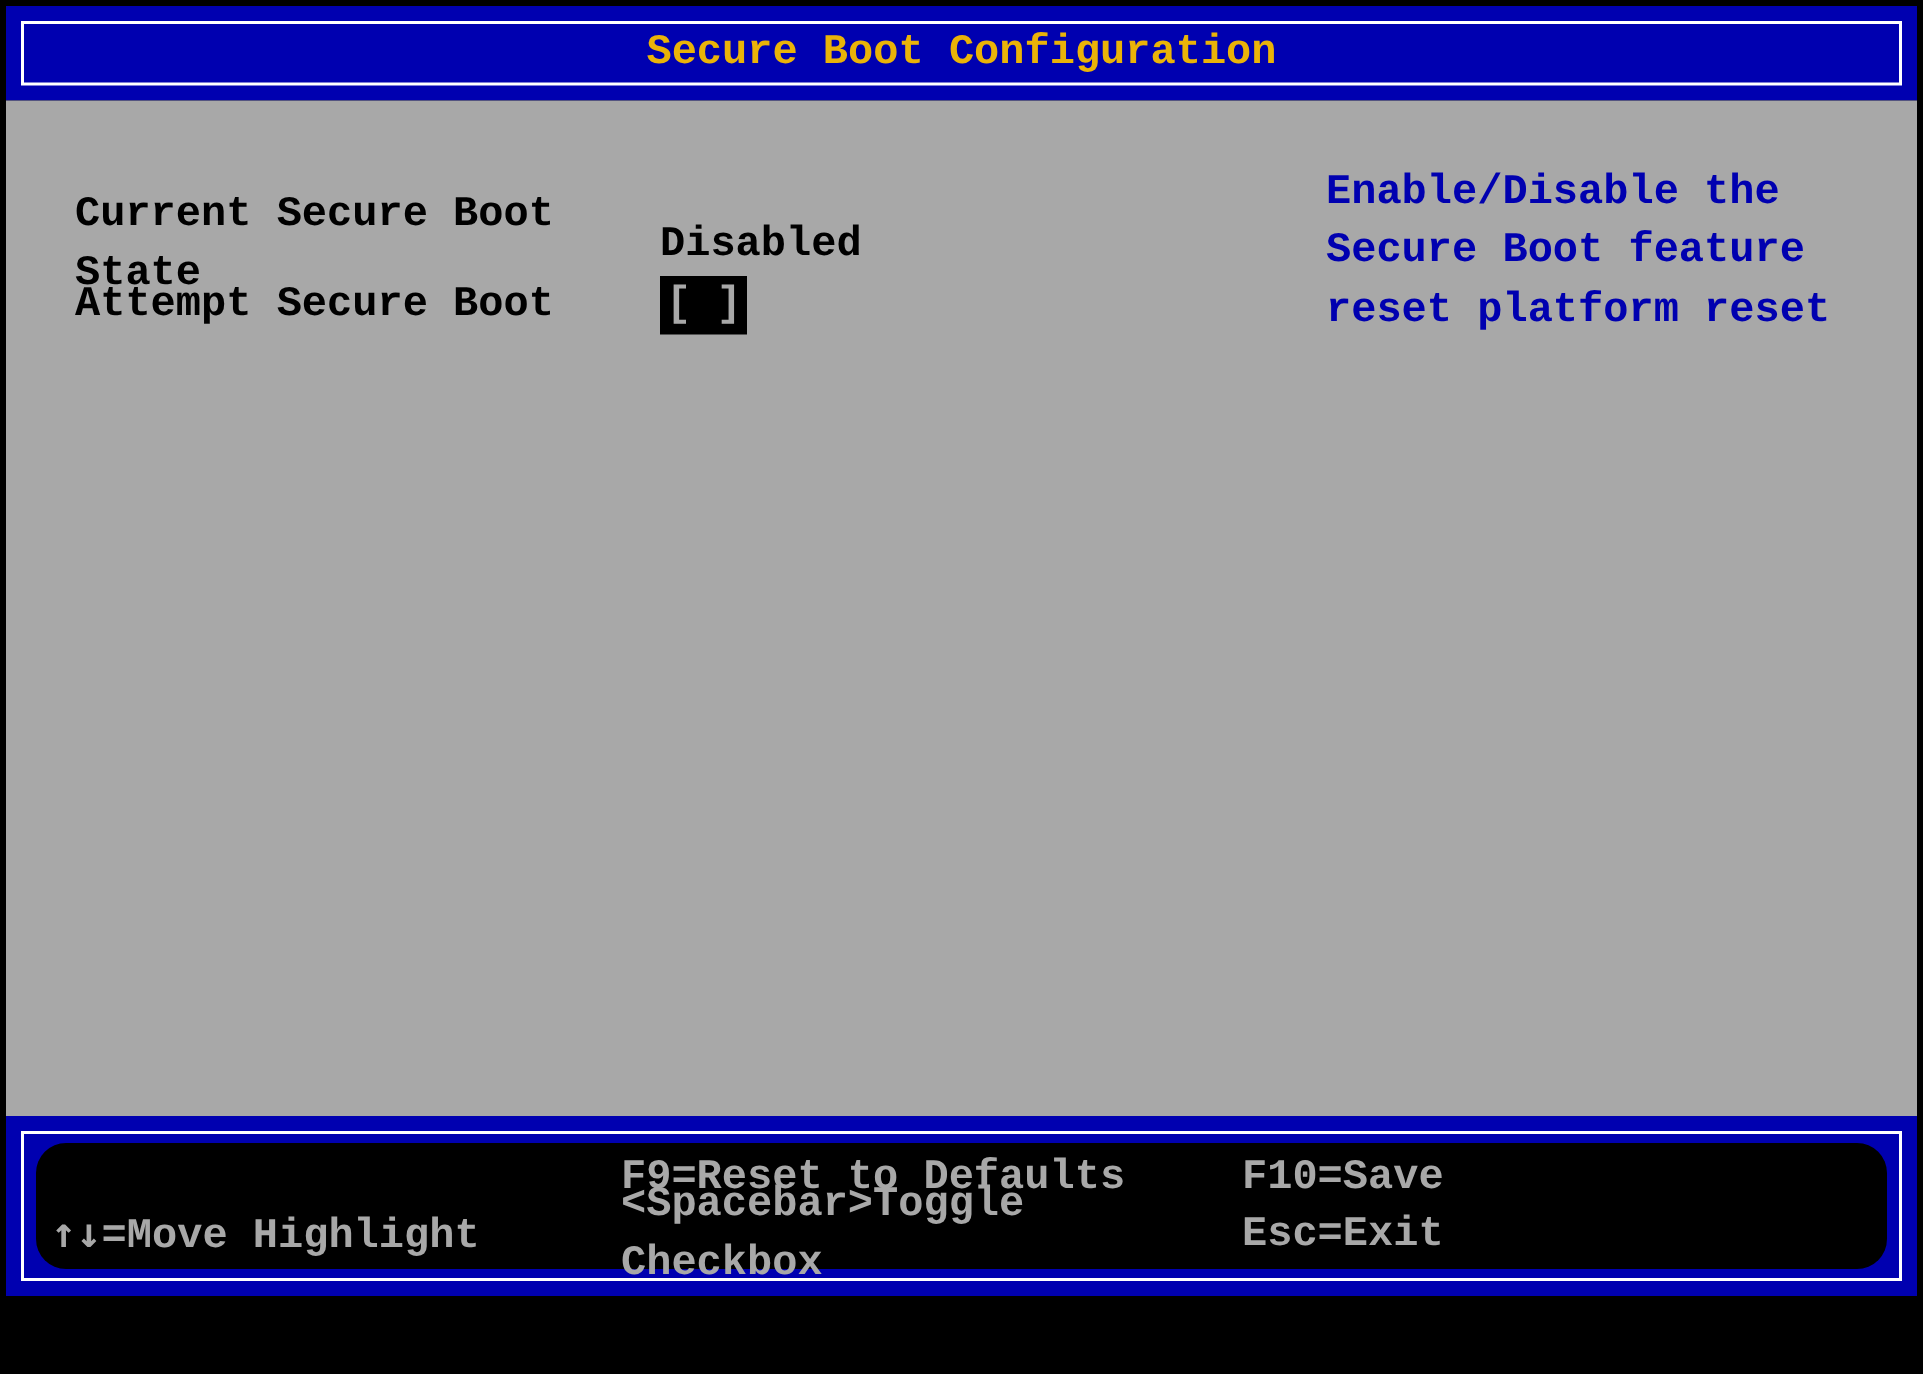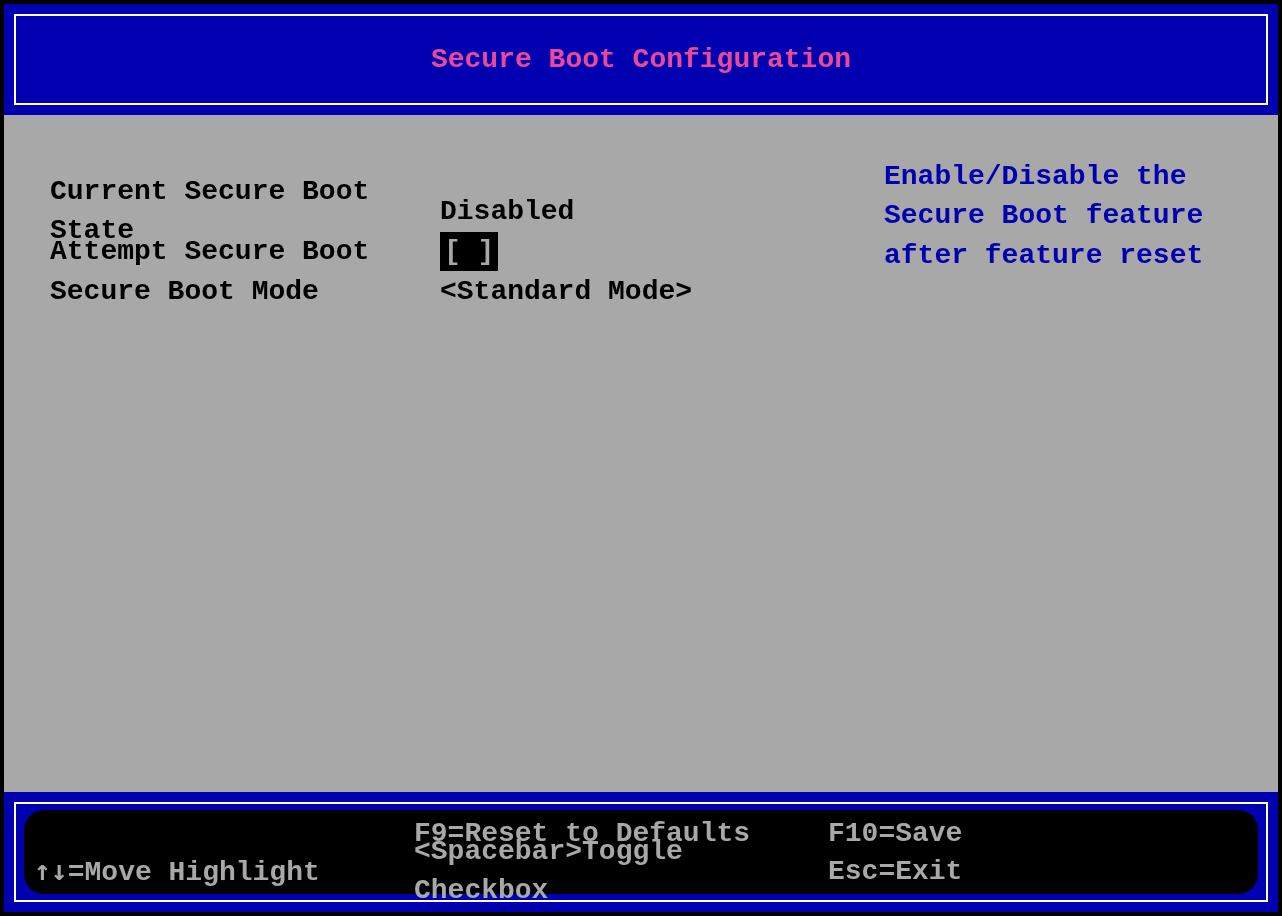--- a/index.html
+++ b/index.html
@@ -19,23 +19,23 @@
   background: #000;
   padding-top: 4px;
 }
 .header-bar {
   background: #0000b0;
   padding: 10px;
   margin: 0 4px;
 }
 .header-inner {
   border: 2px solid #fff;
-  padding: 24px 0;
+  padding: 0 0;
   text-align: center;
-  color: #ec4899;
+  color: #eab308;
 }
 .main-area {
   background: #a8a8a8;
   margin: 0 4px;
   height: 677px;
   display: flex;
 }
 .settings-col {
   flex: 0 0 880px;
   padding-top: 76px;
@@ -110,31 +110,27 @@
         <div class="value-cell">Disabled</div>
       </div>
 
       <div class="row">
         <div class="label-cell">Attempt Secure Boot</div>
         <div class="value-cell">
           <span class="checkbox-box">[ ]</span>
         </div>
       </div>
 
-      <div class="row">
-        <div class="label-cell">Secure Boot Mode</div>
-        <div class="value-cell">&lt;Standard Mode&gt;</div>
-      </div>
 
     </div>
 
     <div class="help-col">
       <div>Enable/Disable the</div>
       <div>Secure Boot feature</div>
-      <div>after feature reset</div>
+      <div>reset platform reset</div>
     </div>
   </div>
 
   <div class="footer-bar">
     <div class="footer-inner">
       <div class="footer-content">
 
         <div class="footer-row">
           <div class="footer-cell-1"></div>
           <div class="footer-cell-2">F9=Reset to Defaults</div>

